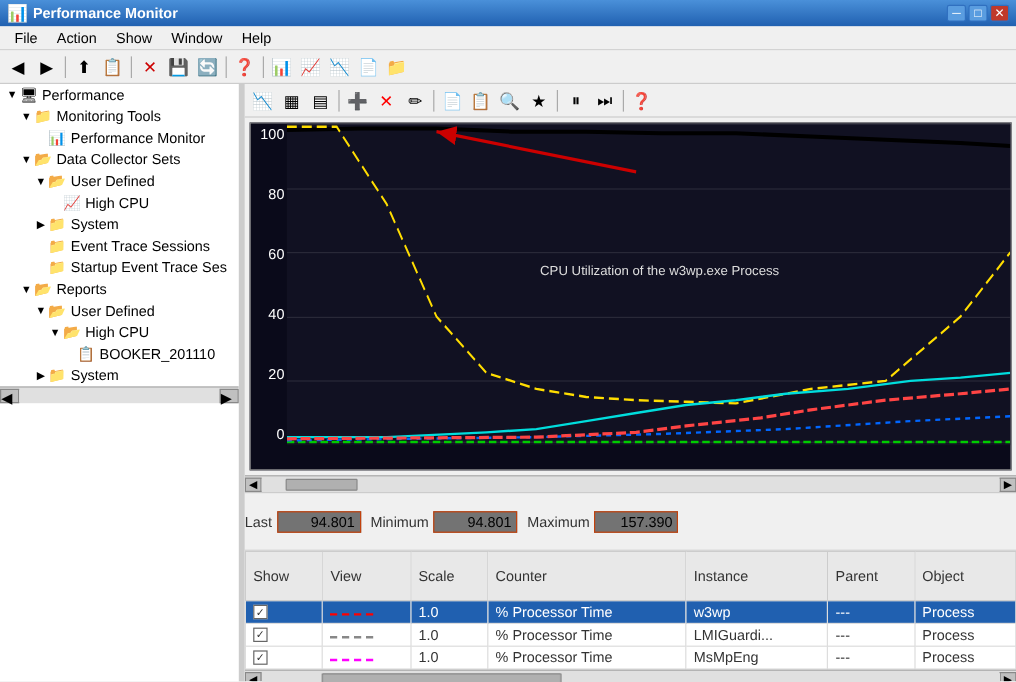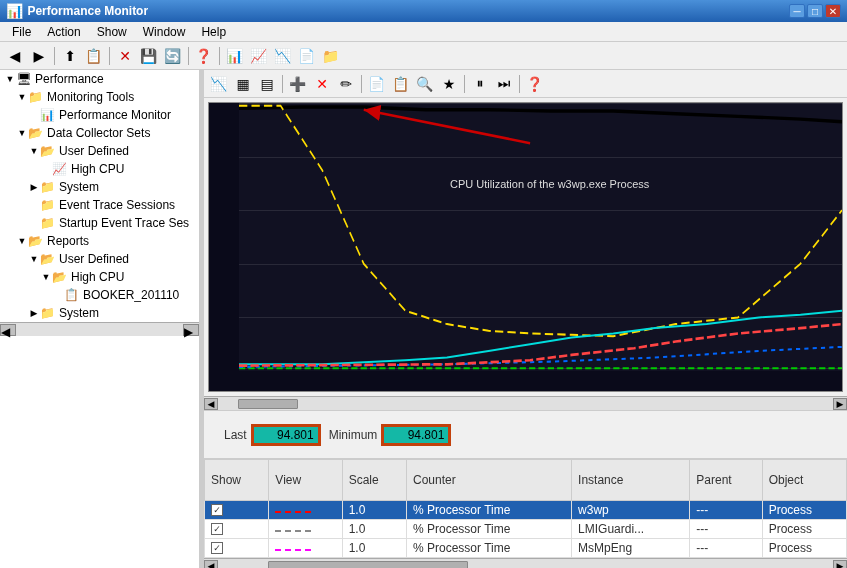--- a/index.html
+++ b/index.html
@@ -164,42 +164,43 @@
       align-items: center;
       padding: 0 4px;
       color: white;
       font-size: 9px;
     }
     .chart-annotation {
       position: absolute;
       color: #ddd;
       font-size: 12px;
       pointer-events: none;
+      margin-top: 42px;
     }
 
     
     .stats-bar {
       height: 48px;
       background: #f0f0f0;
       border-top: 1px solid #ccc;
       display: flex;
       align-items: center;
-      padding: 0 20px;
+      padding: 0 0;
       gap: 8px;
       flex-wrap: wrap;
     }
     .stat-item {
       display: flex;
       align-items: center;
       gap: 4px;
     }
     .stat-label { color: #333; }
     .stat-value {
-      background: #14b8a6;
-      border: 3px solid #c2410c;
+      background: #737373;
+      border: 1px solid #c2410c;
       padding: 1px 4px;
       min-width: 70px;
       text-align: right;
     }
 
     
     .counter-table-container {
       height: 110px;
       background: white;
       border-top: 1px solid #ccc;
@@ -420,20 +421,28 @@
       <div class="tb-sep"></div>
       <div class="tb-btn">⏸</div>
       <div class="tb-btn">⏭</div>
       <div class="tb-sep"></div>
       <div class="tb-btn">❓</div>
     </div>
 
     <div class="chart-area">
       <div class="chart-inner">
 
+        <div class="chart-y-axis">
+          <span>100</span>
+          <span>80</span>
+          <span>60</span>
+          <span>40</span>
+          <span>20</span>
+          <span>0</span>
+        </div>
 
         <div class="chart-plot">
 
           <div class="chart-grid-line" style="top:0%"></div>
           <div class="chart-grid-line" style="top:20%"></div>
           <div class="chart-grid-line" style="top:40%"></div>
           <div class="chart-grid-line" style="top:60%"></div>
           <div class="chart-grid-line" style="top:80%"></div>
           <div class="chart-grid-line" style="top:99%"></div>
 
@@ -474,20 +483,24 @@
     </div>
 
     <div class="stats-bar">
       <div class="stat-item">
         <span class="stat-label">Last</span>
         <span class="stat-value">94.801</span>
       </div>
       <div class="stat-item">
         <span class="stat-label">Minimum</span>
         <span class="stat-value">94.801</span>
+      </div>
+      <div class="stat-item">
+        <span class="stat-label">Maximum</span>
+        <span class="stat-value">157.390</span>
       </div>
     </div>
 
     <div class="counter-table-container">
       <table class="counter-table">
         <thead>
           <tr>
             <th>Show</th>
             <th>View</th>
             <th>Scale</th>

